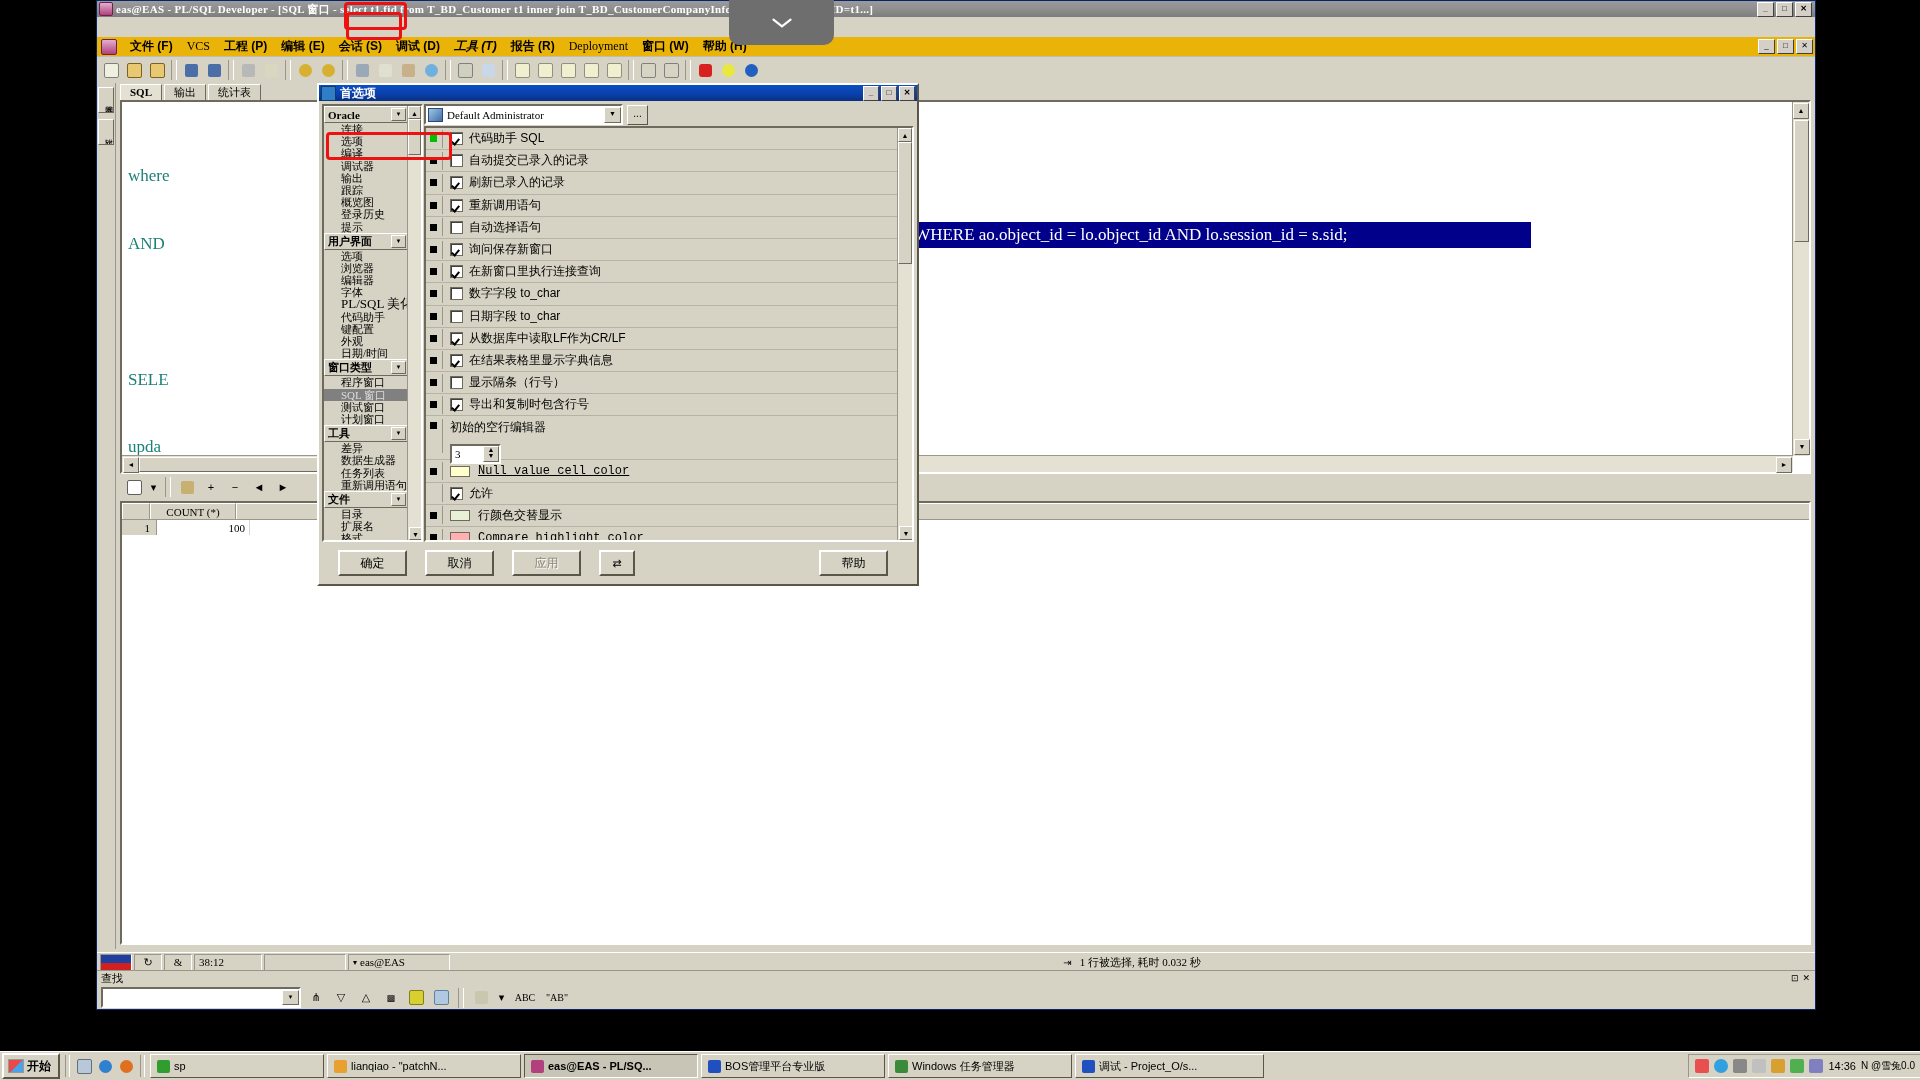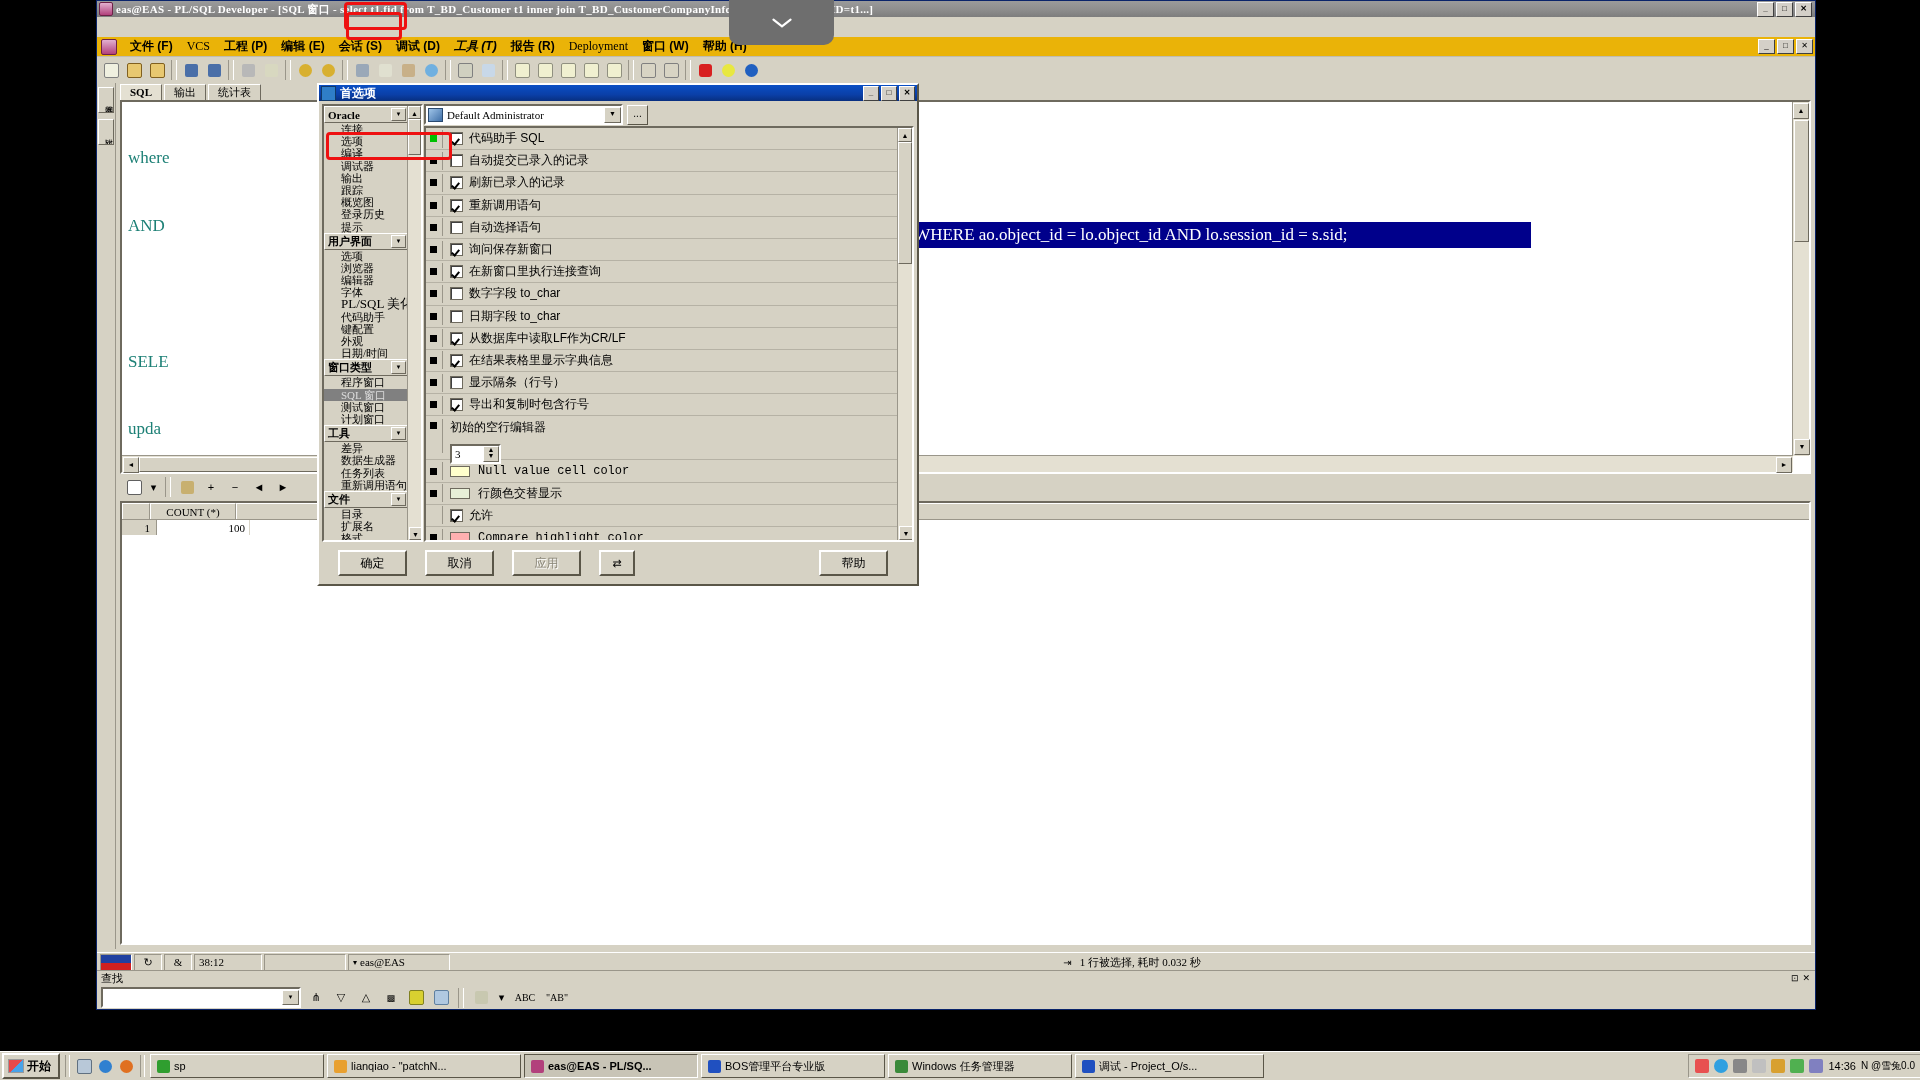--- a/index.html
+++ b/index.html
@@ -49,21 +49,21 @@
   
   .tabs{height:17px;display:flex;align-items:flex-end;padding-left:4px;background:#d6d2c4;}
   .tab{height:15px;padding:0 9px;font-size:11px;line-height:15px;background:#d6d2c4;
      border:1px solid #fff;border-right-color:#6e6a5e;border-bottom:none;margin-right:2px;font-family:"Liberation Serif",serif;}
   .tab.active{background:#e4e0d2;font-weight:bold;}
 
   
   .editorwrap{position:absolute;left:4px;top:17px;right:4px;height:370px;background:#fff;border:2px solid;
      border-color:#6e6a5e #fff #fff #6e6a5e;}
   .editor{position:absolute;left:0;top:0;right:16px;bottom:16px;overflow:hidden;background:#fff;
-     font-family:"Liberation Serif",serif;font-size:17px;padding:0 6px;line-height:22.6px;white-space:pre;}
+     font-family:"Liberation Serif",serif;font-size:17px;padding:18px 6px;line-height:22.6px;white-space:pre;}
   .ln{height:22.6px;}
   .c-teal{color:#1d8076;}
   .sel{background:#00008b;color:#fff;}
 
   .vsb{position:absolute;right:0;top:0;width:16px;bottom:16px;background:#e4e0d2;border-left:1px solid #9a968a;}
   .hsb{position:absolute;left:0;right:16px;bottom:0;height:16px;background:#e4e0d2;border-top:1px solid #9a968a;}
   .sbbtn{width:14px;height:14px;background:#d6d2c4;border:1px solid #fff;border-right-color:#6e6a5e;border-bottom-color:#6e6a5e;
      font-size:7px;text-align:center;line-height:13px;}
   .sbthumb{background:#d6d2c4;border:1px solid #fff;border-right-color:#6e6a5e;border-bottom-color:#6e6a5e;}
 
@@ -136,21 +136,21 @@
      position:relative;box-shadow:inset 1px 1px 0 #404040;}
   .cbx.on::after{content:"";position:absolute;left:2px;top:4px;width:3px;height:6px;border:solid #000;
      border-width:0 2px 2px 0;transform:rotate(40deg);}
   .opt .lbl{font-size:12px;color:#000;white-space:nowrap;}
   .opt.tall{height:40px;align-items:flex-start;padding-top:3px;flex-wrap:wrap;}
   .spin{width:44px;height:16px;background:#fff;border:2px solid;border-color:#6e6a5e #fff #fff #6e6a5e;
      display:flex;align-items:center;font-size:11px;padding-left:3px;font-family:"Liberation Serif",serif;}
   .spin .sp{margin-left:auto;width:14px;height:14px;background:#d6d2c4;border:1px solid #fff;
      border-right-color:#6e6a5e;border-bottom-color:#6e6a5e;font-size:7px;text-align:center;line-height:6px;}
   .swatch{width:18px;height:9px;border:1px solid #6e6a5e;margin-right:8px;flex:none;}
-  .monolbl{font-family:"Liberation Mono",monospace;font-size:11px;}
+  .monolbl{font-family:"Liberation Mono",monospace;font-size:11px;text-decoration:underline;}
 
   .prefs-foot{position:absolute;left:3px;right:3px;bottom:4px;height:34px;display:flex;align-items:center;gap:18px;padding-left:16px;}
   .dbtn{width:65px;height:22px;background:#d6d2c4;border:2px solid;border-color:#fff #5a5648 #5a5648 #fff;
      font-size:12px;display:flex;align-items:center;justify-content:center;font-family:"Liberation Sans",sans-serif;}
   .dbtn.disabled{color:#8a8678;text-shadow:1px 1px 0 #fff;}
   .dbtn.icon{width:32px;}
   .dbtn.help{margin-left:auto;margin-right:26px;}
 
   
   .redbox{position:absolute;border:3px solid #ee1111;border-radius:4px;pointer-events:none;}
@@ -730,31 +730,31 @@
               </div>
 
               <div class="opt">
                 <span class="bullet"></span>
                 <span class="vdiv"></span>
                 <span class="swatch" style="background:#ffffcc"></span>
                 <span class="lbl monolbl">Null value cell color</span>
               </div>
 
               <div class="opt">
+                <span style="width:7px;margin-right:5px;flex:none"></span>
+                <span class="vdiv"></span>
+                <span class="cbx on"></span>
+                <span class="lbl">允许</span>
+              </div>
+
+              <div class="opt">
                 <span class="bullet"></span>
                 <span class="vdiv"></span>
                 <span class="swatch" style="background:#e8f0d8"></span>
                 <span class="lbl">行颜色交替显示</span>
-              </div>
-
-              <div class="opt">
-                <span style="width:7px;margin-right:5px;flex:none"></span>
-                <span class="vdiv"></span>
-                <span class="cbx on"></span>
-                <span class="lbl">允许</span>
               </div>
 
               <div class="opt">
                 <span class="bullet"></span>
                 <span class="vdiv"></span>
                 <span class="swatch" style="background:#ffb0b0"></span>
                 <span class="lbl monolbl">Compare highlight color</span>
               </div>
             </div>
 

